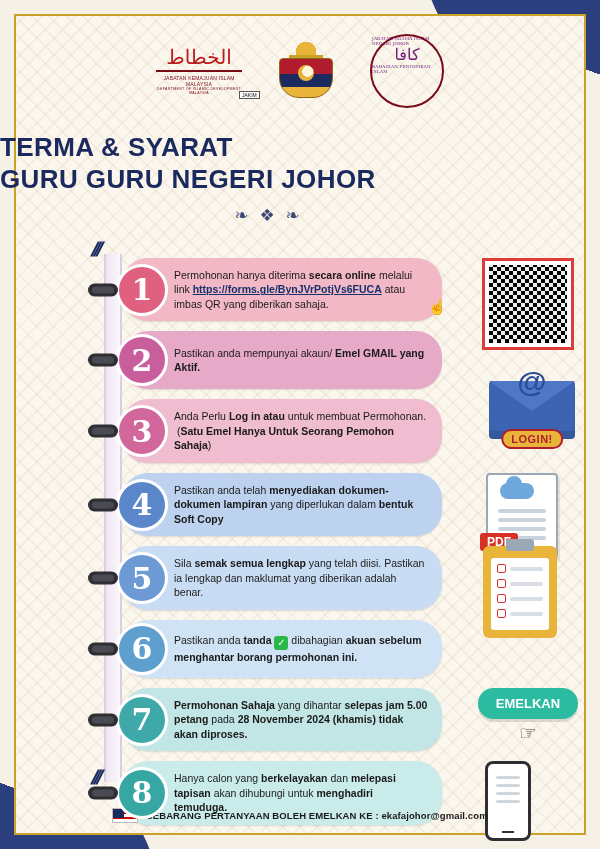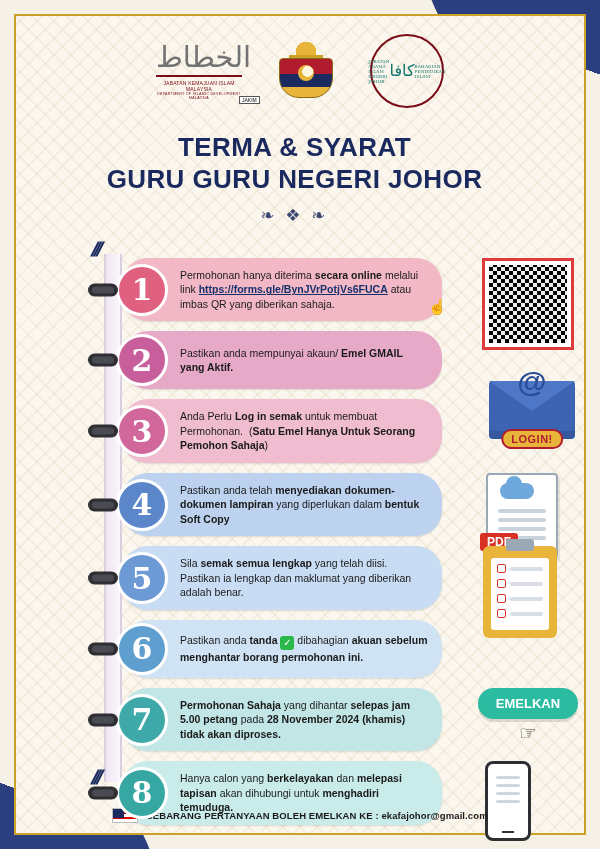--- a/index.html
+++ b/index.html
@@ -54,21 +54,21 @@
   .content { position: absolute; inset: 0; }
 
   
   .logos {
     position: absolute; top: 34px; left: 0; right: 0;
     display: flex; justify-content: center; align-items: center; gap: 34px;
   }
   .logo { text-align: center; }
   .logo-jakim { width: 86px; }
   .jakim-script {
-    font-family: "DejaVu Serif", serif; font-size: 29px; color: #737373;
+    font-family: "DejaVu Serif", serif; font-size: 20px; color: #b91c1c;
     letter-spacing: -1px; line-height: 1;
   }
   .jakim-sub { font-size: 5px; color: #7a0b18; letter-spacing: .2px; margin-top: 3px; }
   .jakim-bar { height: 2px; background: #7a0b18; margin: 3px 0; }
   .jakim-tag { font-size: 3.6px; color: #7a0b18; letter-spacing: .3px; }
   .badge-jakim {
     position: absolute; font-size: 5px; color: #0a0a0a; border: .5px solid #555;
     padding: 0 2px; transform: translate(40px,-4px); background: #fff;
   }
   .crest { width: 60px; height: 62px; position: relative; }
@@ -84,30 +84,30 @@
     border: 1.5px solid #8a6a12;
     position: relative;
   }
   .crest-body:after {
     content:""; position:absolute; left:50%; top:6px; transform:translateX(-50%);
     width: 16px; height: 16px; border-radius:50%;
     background: radial-gradient(circle at 60% 40%, #fdf6dd 0 40%, #e8b53a 40% 100%);
   }
   .logo-kafa {
     width: 74px; height: 74px; border-radius: 50%;
-    border: 2px solid #7a0b18; color: #0f766e;
-    display: flex; flex-direction: row; align-items: center; justify-content: center;
+    border: 2px solid #7a0b18; color: #701a75;
+    display: flex; flex-direction: column; align-items: center; justify-content: flex-start;
     font-family: "DejaVu Serif", serif;
   }
   .kafa-top { font-size: 4.2px; letter-spacing: .2px; }
   .kafa-ar { font-size: 16px; line-height: 1.1; }
   .kafa-bot { font-size: 4.2px; letter-spacing: .2px; }
 
   
-  .title-wrap { position: absolute; top: 132px; left: 0; right: 11px; text-align: center; }
+  .title-wrap { position: absolute; top: 132px; left: 0; right: 11px; text-align: left; }
   .title-line {
     font-family: "Liberation Sans", sans-serif; font-weight: bold;
     font-size: 26px; color: #1b2a5e; letter-spacing: .4px; line-height: 1.22;
   }
   .ornament {
     margin: 10px auto 0; width: 120px; color: #1b2a5e; font-size: 17px;
     letter-spacing: 3px; opacity: .85;
   }
 
   
@@ -140,21 +140,21 @@
     display: flex; align-items: center; min-height: 58px;
     box-shadow: 0 1px 2px rgba(0,0,0,.12);
   }
   .num {
     position: absolute; left: -6px; top: 50%; transform: translateY(-50%);
     width: 52px; height: 52px; border-radius: 50%;
     display: flex; align-items: center; justify-content: center;
     font-family: "DejaVu Serif", serif; font-size: 30px; font-weight: bold;
     color: #fff; border: 3px solid #fff; z-index: 3;
   }
-  .txt { font-size: 10.5px; line-height: 1.38; color: #1a1a1a; margin-left: 6px; }
+  .txt { font-size: 10.5px; line-height: 1.38; color: #1a1a1a; }
   .txt b { font-weight: bold; }
   .lnk { color: #15306b; font-weight: bold; text-decoration: underline; }
 
   
   .c1 { background: #f2b8c6; } .n1 { background: #e0607f; }
   .c2 { background: #e7a9c8; } .n2 { background: #c85f9c; }
   .c3 { background: #f0bcd0; } .n3 { background: #d1679a; }
   .c4 { background: #bcd2ef; } .n4 { background: #5b86c9; }
   .c5 { background: #c8dcf3; } .n5 { background: #6d9ad4; }
   .c6 { background: #cfe3f5; } .n6 { background: #5f9fd0; }
@@ -316,21 +316,21 @@
         <div class="bubble c2">
           <div class="num n2">2</div>
           <div class="txt">Pastikan anda mempunyai akaun/ <b>Emel GMAIL yang Aktif.</b></div>
         </div>
       </div>
 
       <div class="step">
         <div class="clip"></div>
         <div class="bubble c3">
           <div class="num n3">3</div>
-          <div class="txt">Anda Perlu <b>Log in semak</b> untuk membuat Permohonan. &nbsp;(<b>Satu Emel Hanya Untuk Seorang Pemohon Sahaja</b>)</div>
+          <div class="txt">Anda Perlu <b>Log in atau</b> untuk membuat Permohonan. &nbsp;(<b>Satu Emel Hanya Untuk Seorang Pemohon Sahaja</b>)</div>
         </div>
         <div class="art" style="right:2px; top:-18px; position:absolute;">
           <div class="env">
             <span class="at">@</span>
             <span class="login-tag">LOGIN!</span>
           </div>
         </div>
       </div>
 
       <div class="step">

